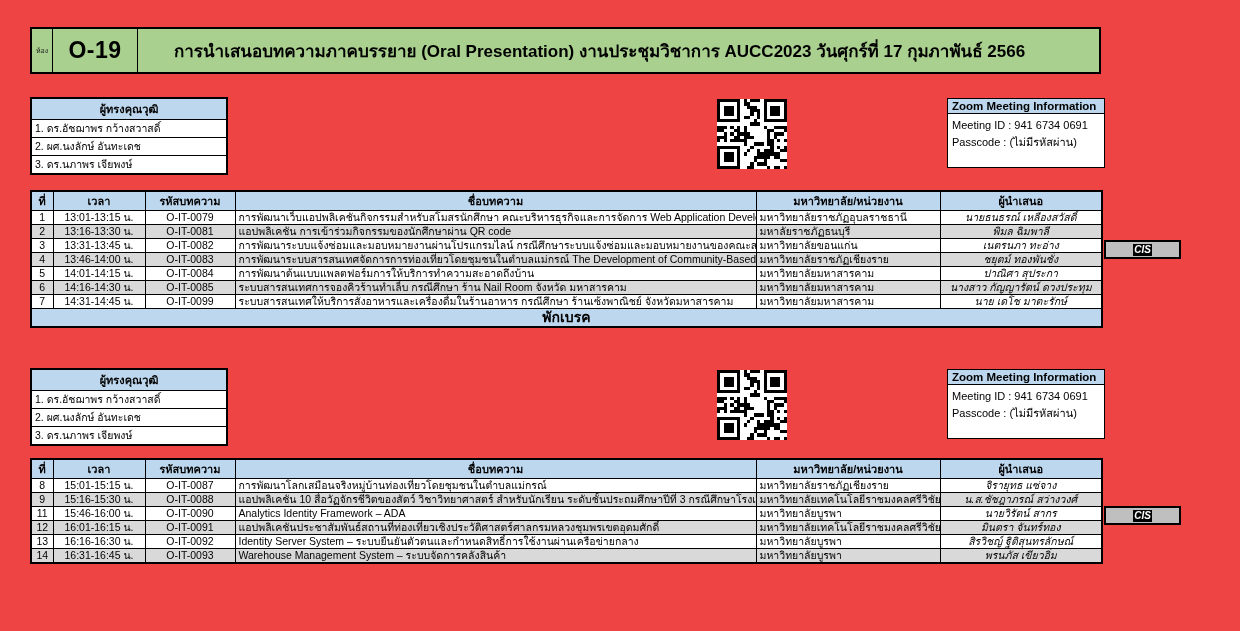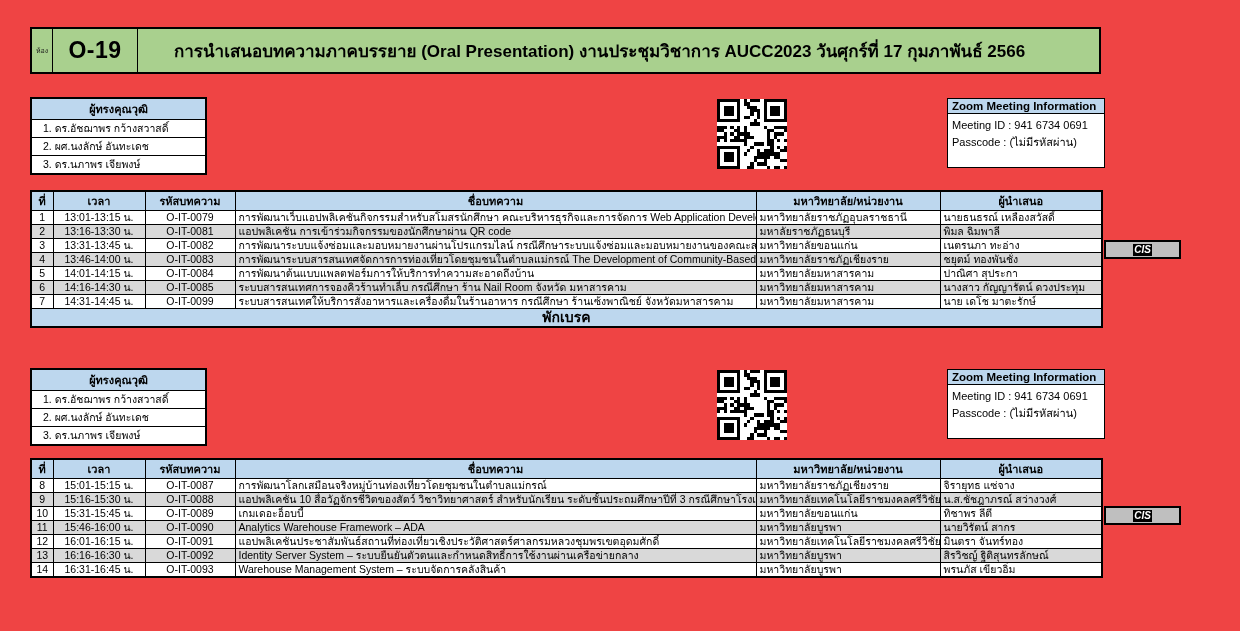--- a/index.html
+++ b/index.html
@@ -14,26 +14,26 @@
   .header-bar{position:absolute;left:30px;top:27px;width:1071px;height:47px;
     background:var(--green);border:2px solid var(--ink);display:flex;align-items:stretch;}
   .room-label-cell{width:21px;border-right:1.5px solid var(--ink);display:flex;
     align-items:center;justify-content:center;font-size:7px;color:#1a1a1a;}
   .room-cell{width:85px;border-right:1.5px solid var(--ink);display:flex;align-items:center;
     justify-content:center;font-size:23px;font-weight:700;letter-spacing:0.5px;}
   .title-cell{flex:1;display:flex;align-items:center;padding-left:36px;
     font-size:17px;font-weight:700;white-space:nowrap;overflow:hidden;}
 
   
-  .committee{position:absolute;left:30px;width:177px;border-collapse:collapse;
+  .committee{position:absolute;left:30px;width:198px;border-collapse:collapse;
     border:2px solid var(--ink);background:#fff;}
   .committee th{background:var(--blue);border:1px solid var(--ink);font-size:11px;
     font-weight:700;height:18px;text-align:center;}
   .committee td{border:1px solid var(--ink);font-size:10.5px;height:17px;
-    padding:0 11px;white-space:nowrap;overflow:hidden;}
+    padding:0 3px;white-space:nowrap;overflow:hidden;}
   #committee1{top:97px;} #committee2{top:368px;}
 
   
   .qr{position:absolute;left:717px;width:70px;height:70px;}
   #qr1{top:99px;} #qr2{top:370px;}
 
   
   .zoominfo{position:absolute;left:947px;width:158px;background:#fff;}
   #zoominfo1{top:98px;} #zoominfo2{top:369px;}
   .zi-header{background:var(--blue);border:1.5px solid var(--ink);font-weight:700;
@@ -45,21 +45,21 @@
   
   .main{position:absolute;left:30px;width:1071px;border-collapse:collapse;
     table-layout:fixed;border:2px solid var(--ink);background:#fff;}
   #table1{top:190px;} #table2{top:458px;}
   .main th{background:var(--blue);border:1px solid var(--ink);font-size:11px;
     font-weight:700;height:17px;padding:0 2px;white-space:nowrap;overflow:hidden;}
   .main td{border:1px solid var(--ink);font-size:10.5px;height:14px;line-height:1.2;
     padding:0 3px;white-space:nowrap;overflow:hidden;}
   .main tbody tr:nth-child(even):not(.break){background:var(--stripe);}
   .c-no{text-align:center;} .c-time{text-align:center;} .c-code{text-align:center;}
-  .c-title{text-align:left;} .c-univ{text-align:left;} .c-pres{text-align:left;}
+  .c-title{text-align:left;} .c-univ{text-align:left;} .c-pres{text-align:center;font-style:italic;}
   .col-no{width:22px;} .col-time{width:92px;} .col-code{width:90px;}
   .col-title{width:521px;} .col-univ{width:184px;} .col-pres{width:162px;}
   .break td{background:var(--blue);text-align:center;font-weight:700;font-size:14px;}
 
   
   .cis-box{position:absolute;left:1104px;width:77px;height:19px;background:var(--cisbg);
     border:2px solid var(--ink);display:flex;align-items:center;justify-content:center;}
   #cis1{top:240px;} #cis2{top:506px;}
   .cis-box span{background:#000;color:#fff;font-size:10px;font-weight:700;padding:0 1px;line-height:1.2;font-style:italic;}
 
@@ -507,32 +507,24 @@
         </tr>
       <tr>
           <td class="c-no">9</td>
           <td class="c-time">15:16-15:30 น.</td>
           <td class="c-code">O-IT-0088</td>
           <td class="c-title">แอปพลิเคชัน 10 สื่อวัฏจักรชีวิตของสัตว์ วิชาวิทยาศาสตร์ สำหรับนักเรียน ระดับชั้นประถมศึกษาปีที่ 3 กรณีศึกษาโรงเรียนเลิศปัญญ</td>
           <td class="c-univ">มหาวิทยาลัยเทคโนโลยีราชมงคลศรีวิชัย วิทย</td>
           <td class="c-pres">น.ส.ชัชฎาภรณ์ สว่างวงศ์</td>
         </tr>
       <tr>
-          <td class="c-no">10</td>
-          <td class="c-time">15:31-15:45 น.</td>
-          <td class="c-code">O-IT-0089</td>
-          <td class="c-title">เกมเดอะอ็อบบี้</td>
-          <td class="c-univ">มหาวิทยาลัยขอนแก่น</td>
-          <td class="c-pres">ทิชาพร ลีตี</td>
-        </tr>
-      <tr>
           <td class="c-no">11</td>
           <td class="c-time">15:46-16:00 น.</td>
           <td class="c-code">O-IT-0090</td>
-          <td class="c-title">Analytics Warehouse Framework – ADA</td>
+          <td class="c-title">Analytics Identity Framework – ADA</td>
           <td class="c-univ">มหาวิทยาลัยบูรพา</td>
           <td class="c-pres">นายวิรัตน์ สากร</td>
         </tr>
       <tr>
           <td class="c-no">12</td>
           <td class="c-time">16:01-16:15 น.</td>
           <td class="c-code">O-IT-0091</td>
           <td class="c-title">แอปพลิเคชันประชาสัมพันธ์สถานที่ท่องเที่ยวเชิงประวัติศาสตร์ศาลกรมหลวงชุมพรเขตอุดมศักดิ์</td>
           <td class="c-univ">มหาวิทยาลัยเทคโนโลยีราชมงคลศรีวิชัย</td>
           <td class="c-pres">มินตรา จันทร์ทอง</td>

